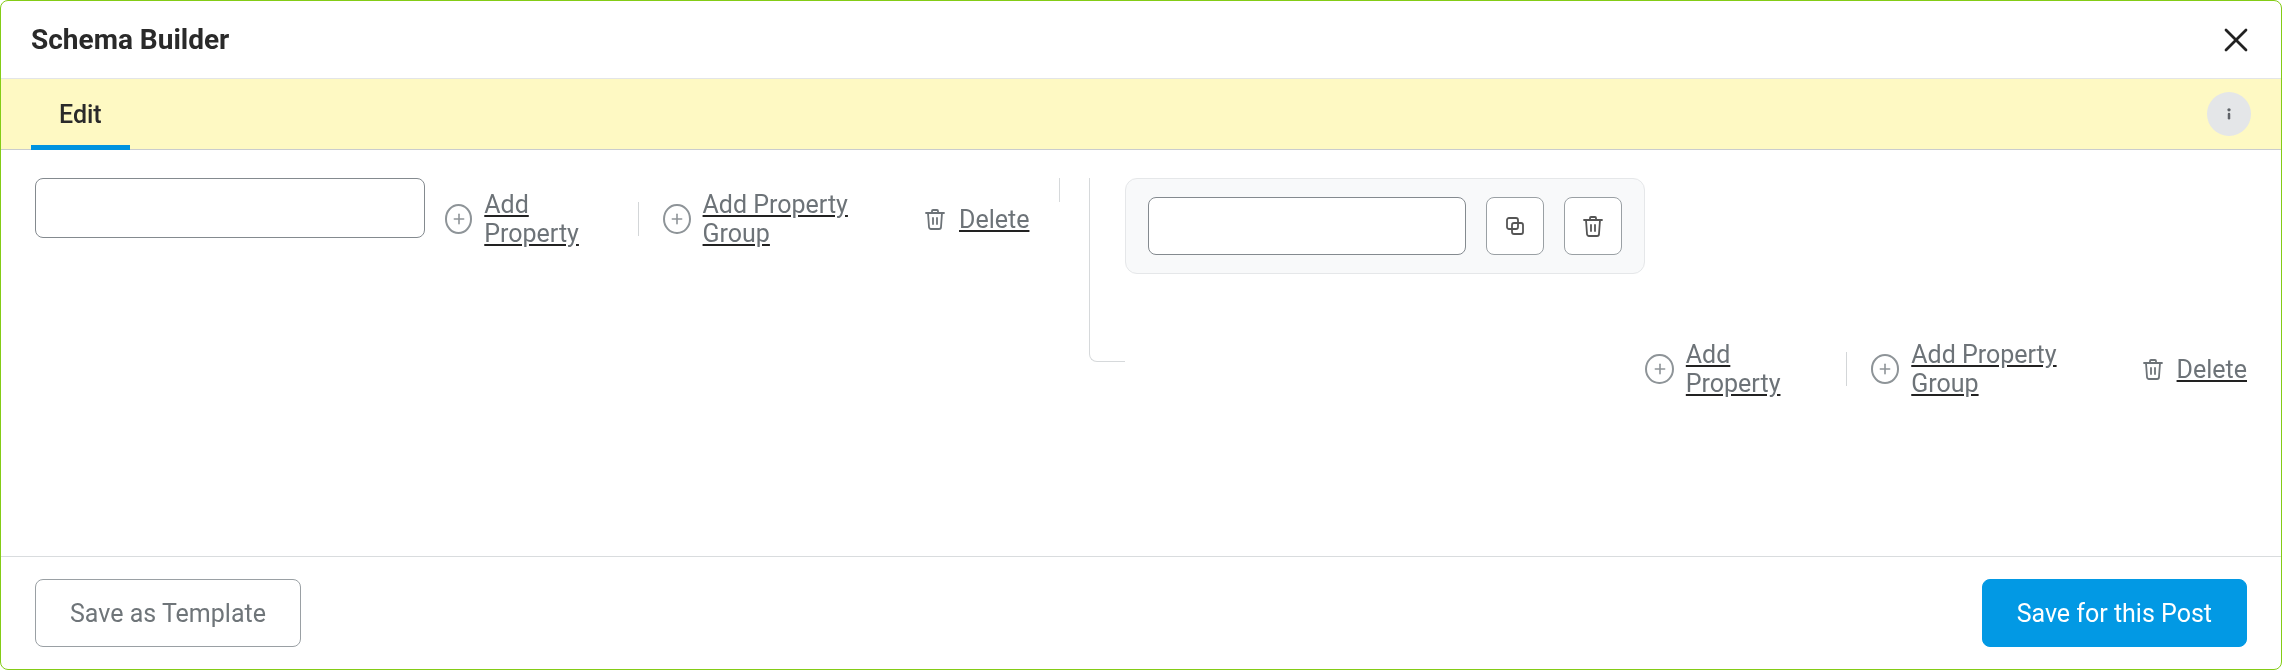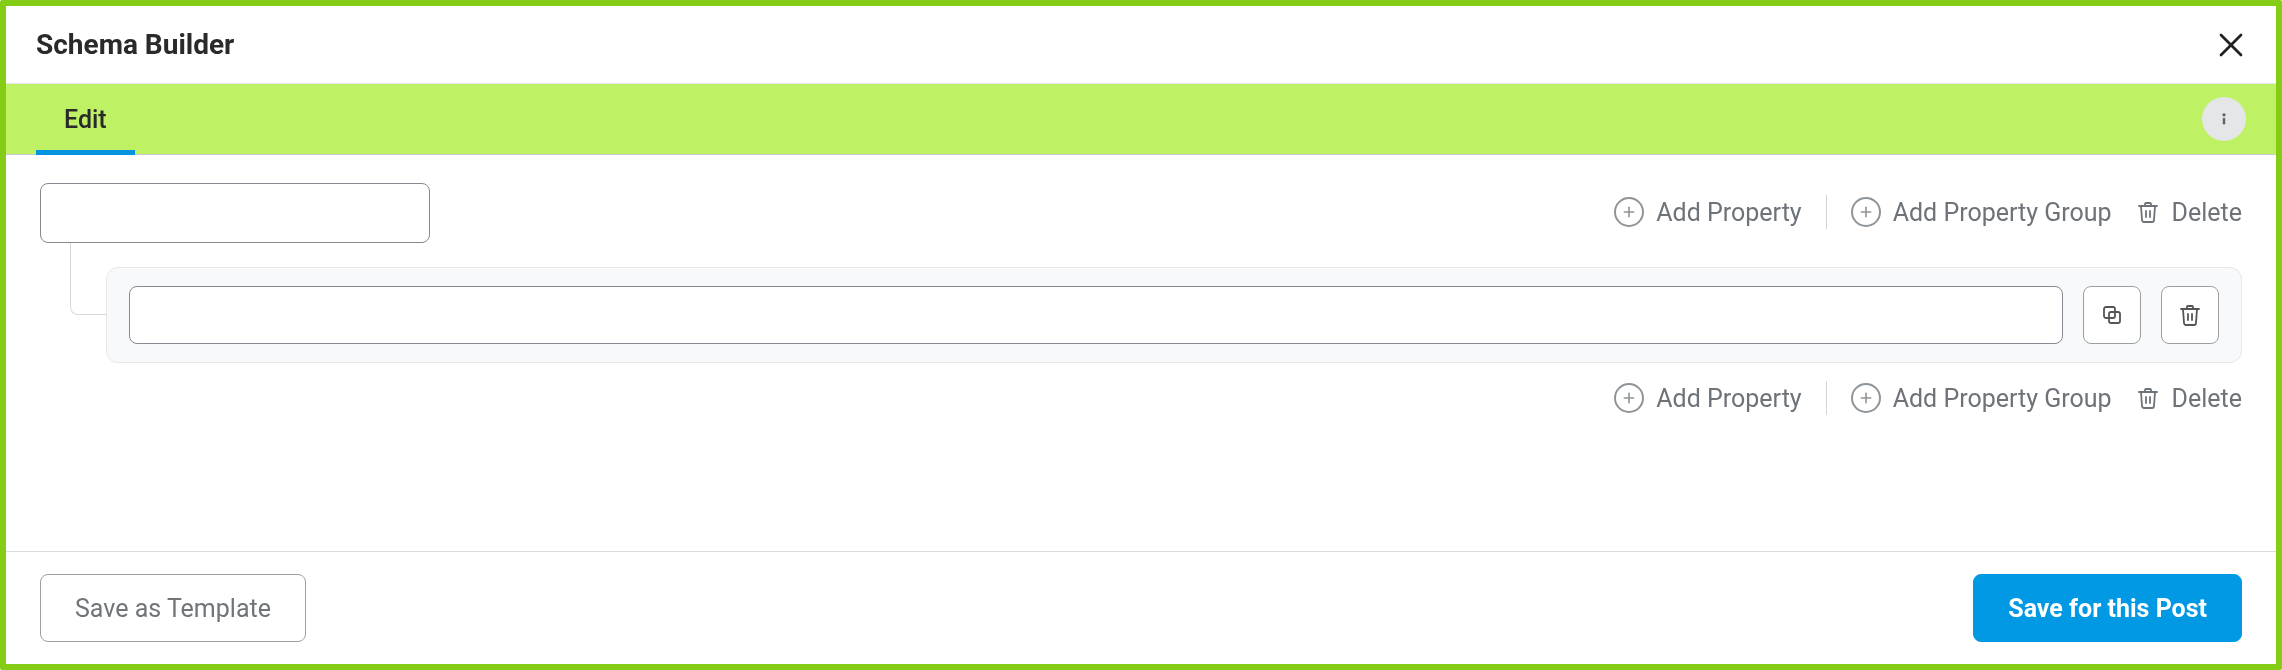--- a/index.html
+++ b/index.html
@@ -5,22 +5,22 @@
   * { box-sizing: border-box; margin: 0; padding: 0; }
   html, body {
     width: 2282px;
     height: 670px;
     font-family: -apple-system, BlinkMacSystemFont, "Segoe UI", Roboto, Helvetica, Arial, sans-serif;
     background: #fff;
     color: #222;
     overflow: hidden;
   }
   .panel {
-    border: 6px solid #84cc16;
-    border-radius: 2px;
+    border: 1px solid #84cc16;
+    border-radius: 8px;
     width: 100%;
     height: 100%;
     display: flex;
     flex-direction: column;
   }
   
   .header {
     display: flex;
     align-items: center;
     justify-content: space-between;
@@ -34,21 +34,21 @@
   .close-btn {
     cursor: pointer;
     color: #222;
     display: flex;
     align-items: center;
   }
   .close-btn svg { width: 30px; height: 30px; }
 
   
   .tabs-bar {
-    background: #bef264;
+    background: #fef9c3;
     border-top: 1px solid #e3e5e7;
     border-bottom: 1px solid #c9ccce;
     display: flex;
     align-items: center;
     justify-content: space-between;
     padding: 0 30px 0 30px;
     height: 72px;
   }
   .tabs {
     display: flex;
@@ -88,22 +88,23 @@
     justify-content: center;
     cursor: pointer;
   }
   .info-btn svg { width: 20px; height: 20px; }
 
   
   .editor {
     flex: 1;
     padding: 28px 34px 10px 34px;
     display: flex;
-    flex-direction: column;
+    flex-direction: row;
     gap: 0;
+    text-decoration: underline;
   }
   .root-input {
     width: 390px;
     height: 60px;
     border: 1.5px solid #848a8f;
     border-radius: 8px;
     background: #fff;
     font-size: 22px;
     padding: 0 14px;
   }
@@ -240,21 +241,21 @@
   }
   .btn-outline {
     background: #fff;
     border: 1.5px solid #9aa0a4;
     color: #6f7579;
   }
   .btn-primary {
     background: #0299e4;
     border: 1px solid #0299e4;
     color: #fff;
-    font-weight: 700;
+    font-weight: 400;
   }
 </style>
 </head>
 <body>
 
 <div class="panel">
 
   <div class="header">
     <div class="header-title">Schema Builder</div>
     <div class="close-btn">

